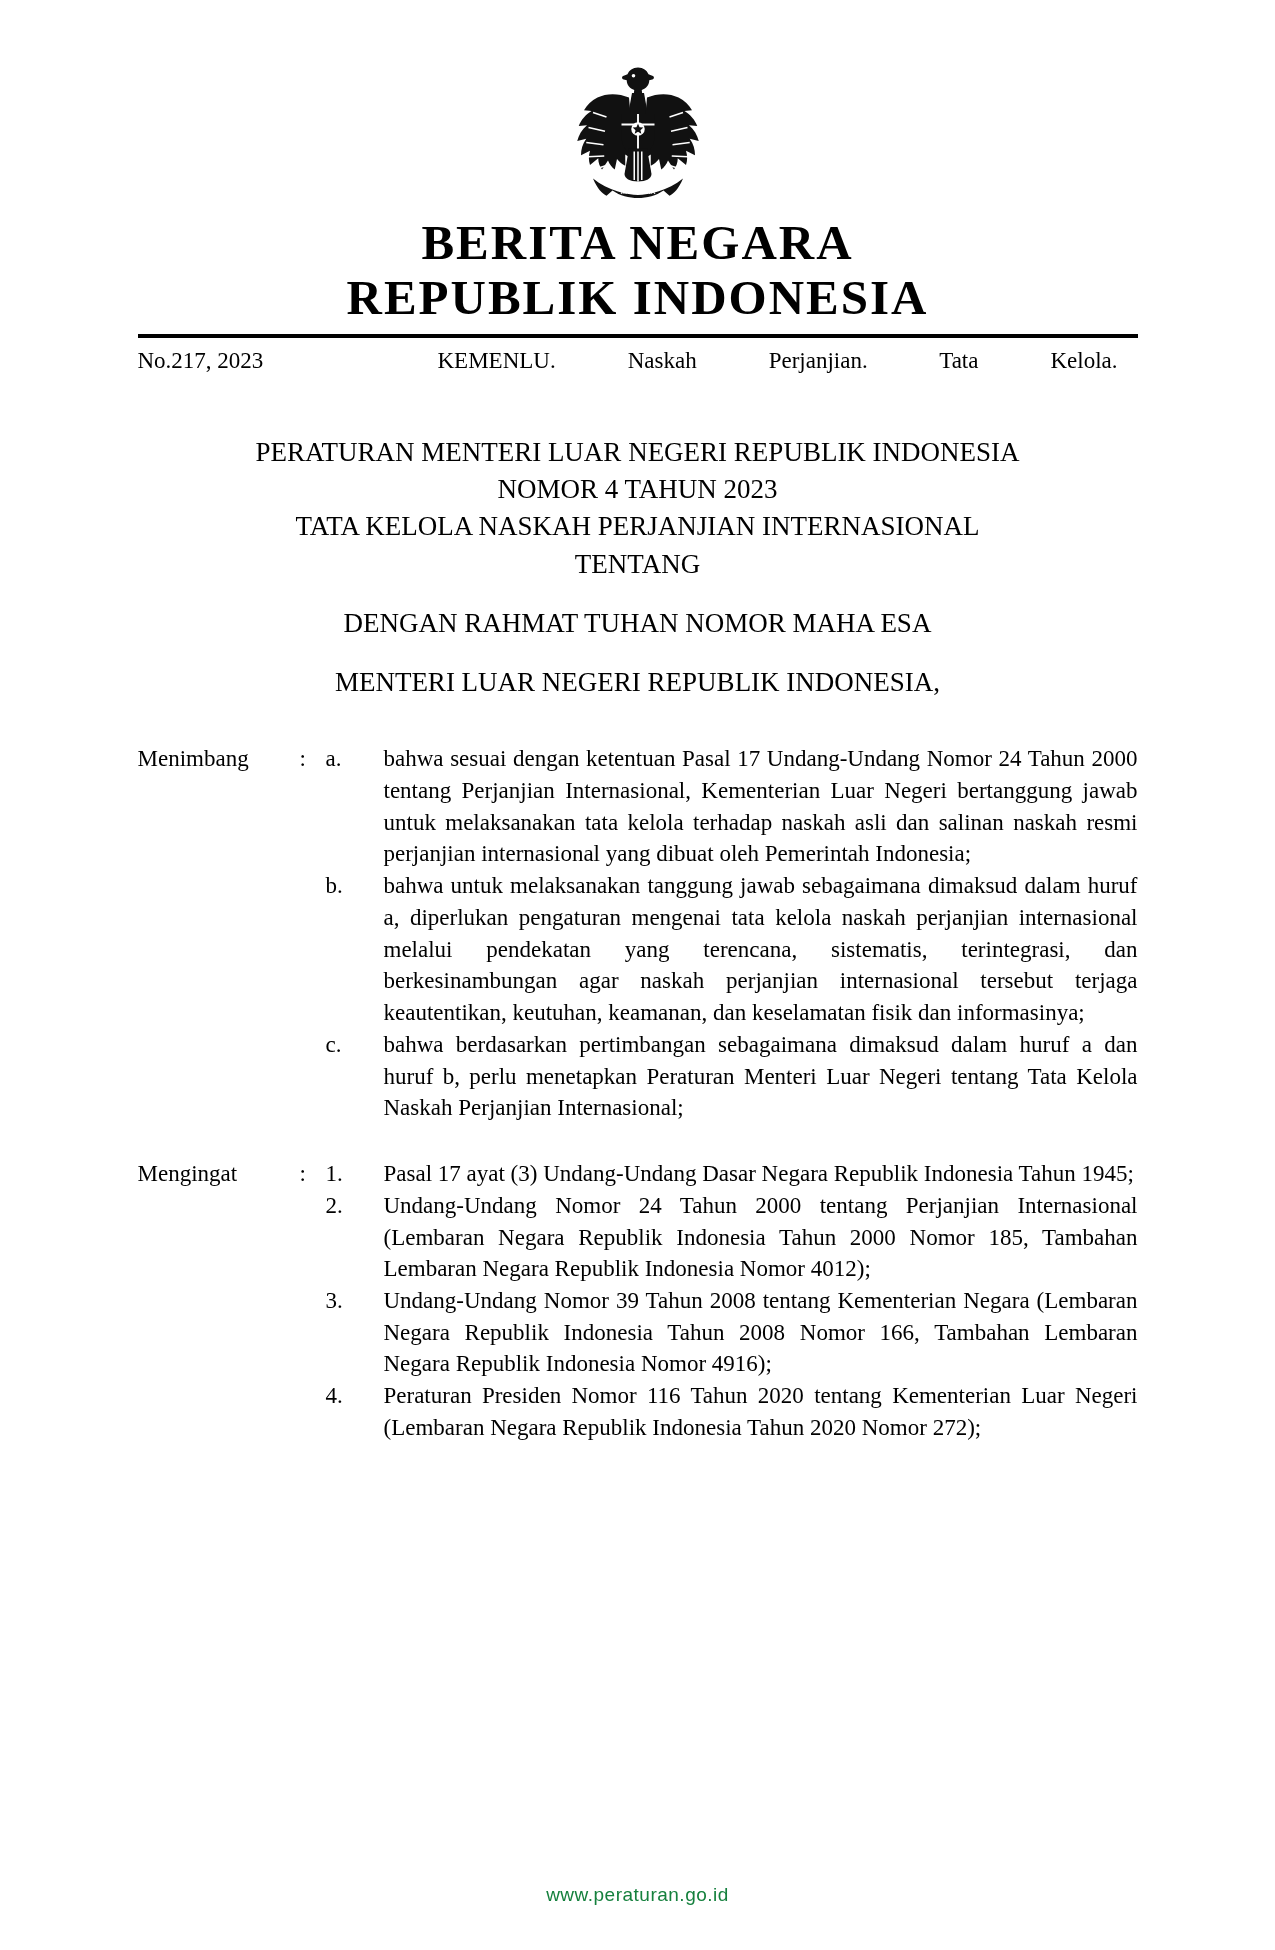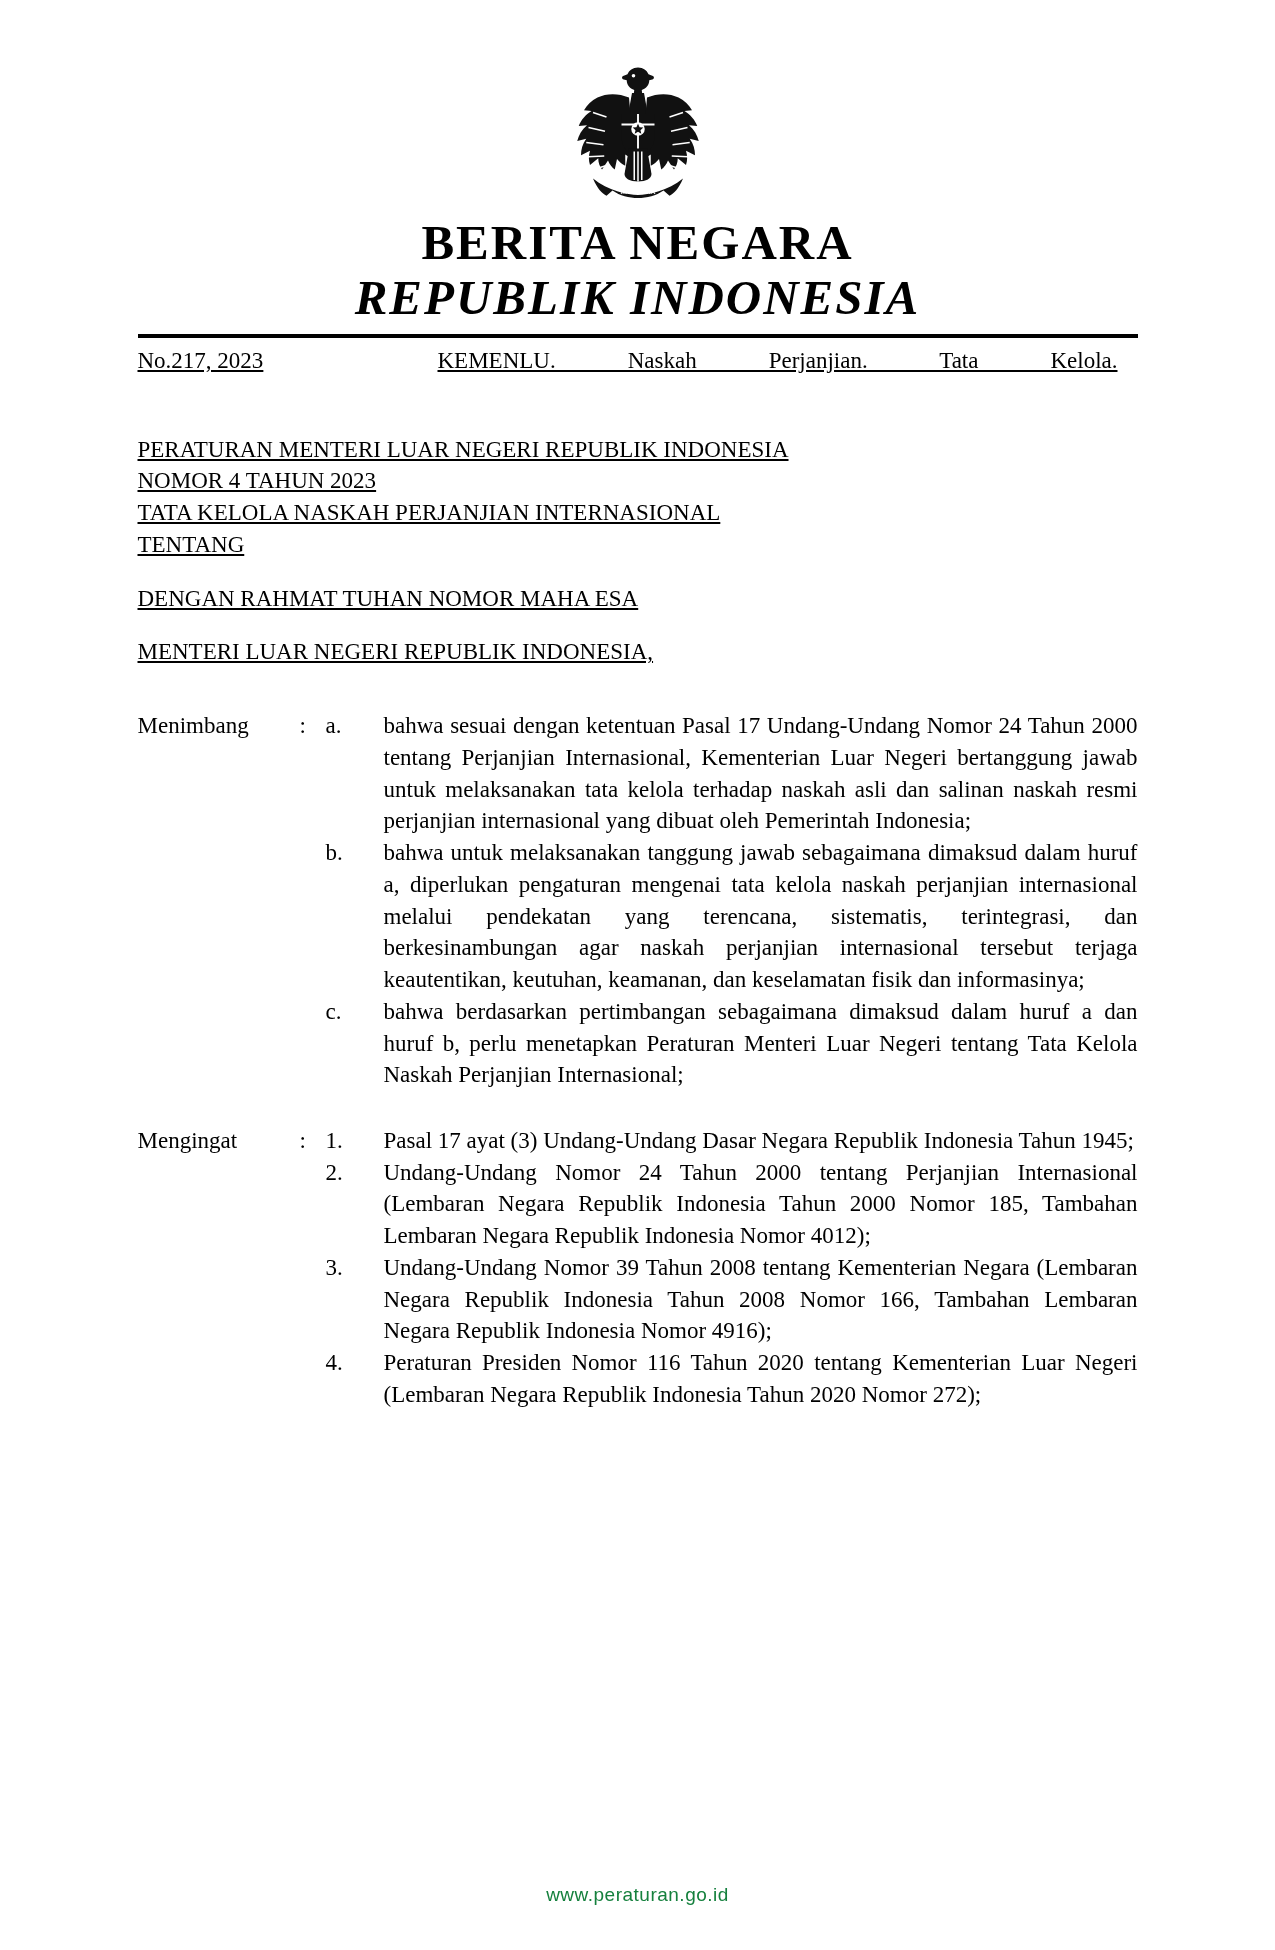--- a/index.html
+++ b/index.html
@@ -38,55 +38,53 @@
     margin: 0 auto 6px auto;
     display: block;
   }
   .masthead-line1, .masthead-line2 {
     font-family: "Liberation Serif", serif;
     font-weight: bold;
     letter-spacing: 2px;
     line-height: 1.12;
   }
   .masthead-line1 { font-size: 49px; }
-  .masthead-line2 { font-size: 49px; font-style: italic; }
+  .masthead-line2 { font-size: 49px; }
 
   .rule {
     width: 1000px;
     margin: 8px auto 0 auto;
     border-top: 4px solid #000;
   }
 
   .issue-row {
     width: 1000px;
     margin: 10px auto 0 auto;
     display: flex;
     align-items: baseline;
     font-size: 23px;
-    text-decoration: underline;
   }
   .issue-no {
     width: 300px;
     text-align: left;
   }
   .issue-subject {
     flex: 1;
     text-align: justify;
     text-align-last: justify;
     padding-right: 20px;
   }
 
   
   .title-block {
     width: 1000px;
     margin: 60px auto 0 auto;
-    text-align: left;
-    font-size: 23px;
+    text-align: center;
+    font-size: 27px;
     line-height: 1.38;
-    text-decoration: underline;
   }
   .title-block .spacer { height: 22px; }
 
   
   .body-block {
     width: 1000px;
     margin: 42px auto 0 auto;
     font-size: 23px;
     line-height: 1.38;
   }

